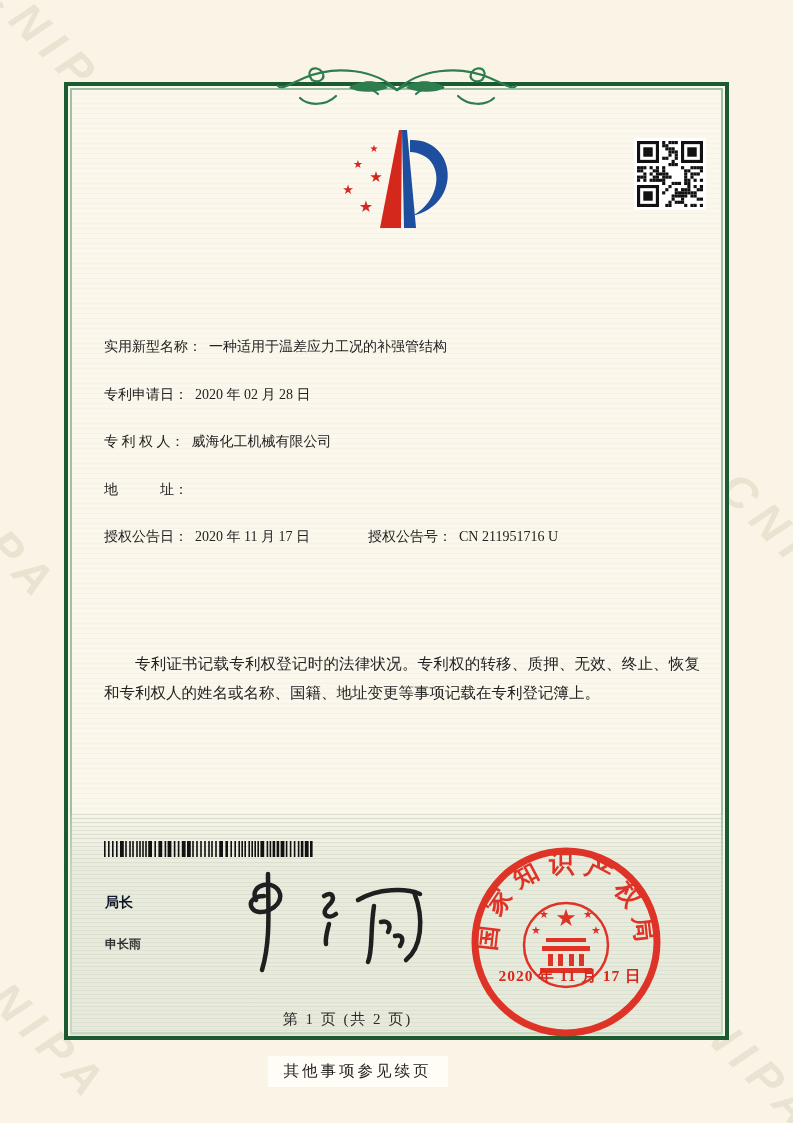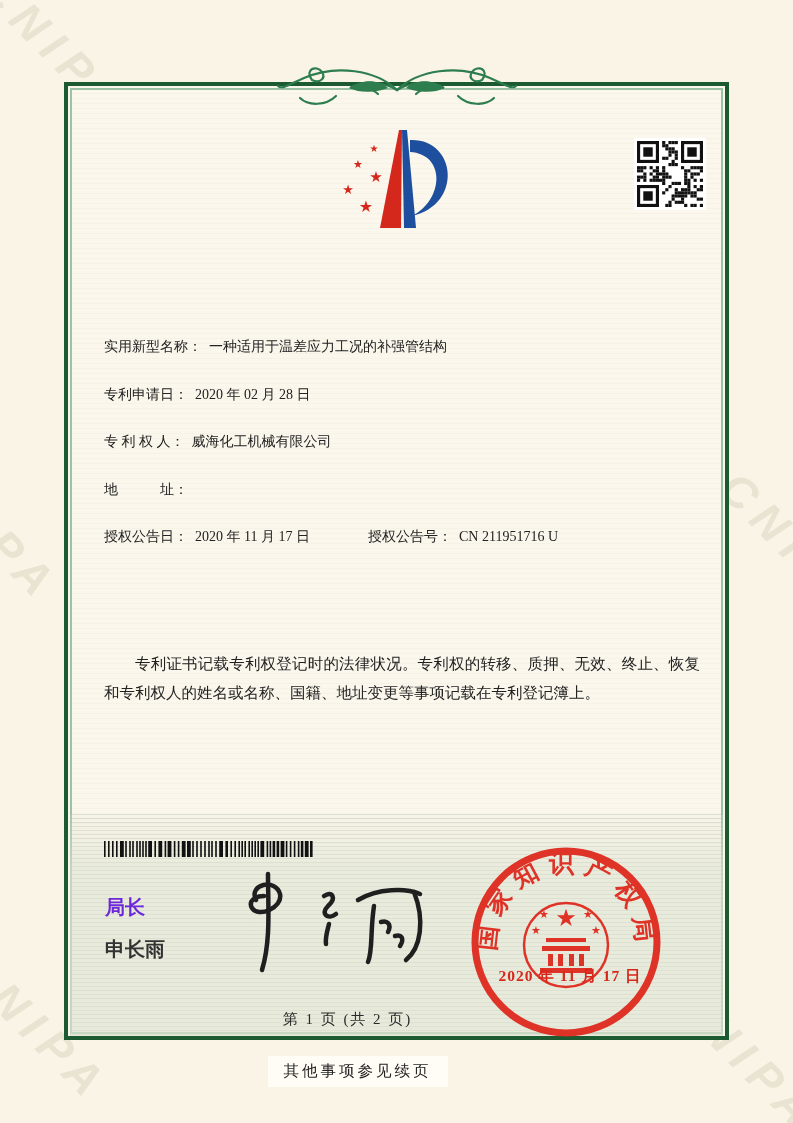--- a/index.html
+++ b/index.html
@@ -26,22 +26,22 @@
   .fields{left:104px;top:334px;width:600px;display:flex;flex-direction:column;gap:22.5px;font-size:14px;color:#222;}
   .frow{display:flex;line-height:25px;}
   .frow .lab{white-space:pre;}
   .frow .val{margin-left:7px;white-space:pre;text-align:center;}
   .grant2{margin-left:58px;display:flex;}
   
   .paras{left:104px;top:650px;width:596px;font-size:15.5px;line-height:28.5px;color:#222;text-align:justify;}
   .paras p{margin:0;text-indent:2em;}
   
   .barcode{left:104px;top:841px;width:212px;height:16px;}
-  .officer-title{left:105px;top:894px;font-family:Liberation Serif, serif;font-size:20px;font-weight:600;color:#6d28d9;}
-  .officer-name{left:105px;top:936px;font-family:"Liberation Sans","DejaVu Sans",sans-serif;font-size:20px;font-weight:600;color:#333;}
+  .officer-title{left:105px;top:894px;font-family:Liberation Serif, serif;font-size:14px;font-weight:600;color:#0f172a;}
+  .officer-name{left:105px;top:936px;font-family:"Liberation Sans","DejaVu Sans",sans-serif;font-size:12px;font-weight:600;color:#333;}
   .signature{left:228px;top:862px;width:210px;height:120px;}
   .seal{left:466px;top:842px;width:200px;height:200px;opacity:0.95;}
   .seal-date{left:480px;top:966px;width:180px;text-align:center;font-size:15.5px;letter-spacing:1px;color:#d8281c;font-weight:600;}
   .page-info{left:0;top:1010px;width:695px;text-align:center;font-size:15px;letter-spacing:2px;color:#2b2b2b;}
   .cont-note{left:0;top:1056px;width:715px;text-align:center;}
   .cont-note span{display:inline-block;background:#fffdf6;padding:5px 16px;font-size:15.5px;letter-spacing:3px;color:#222;}
   .ornament{left:276px;top:56px;width:242px;height:58px;z-index:4;}
 </style>
 </head>
 <body>

